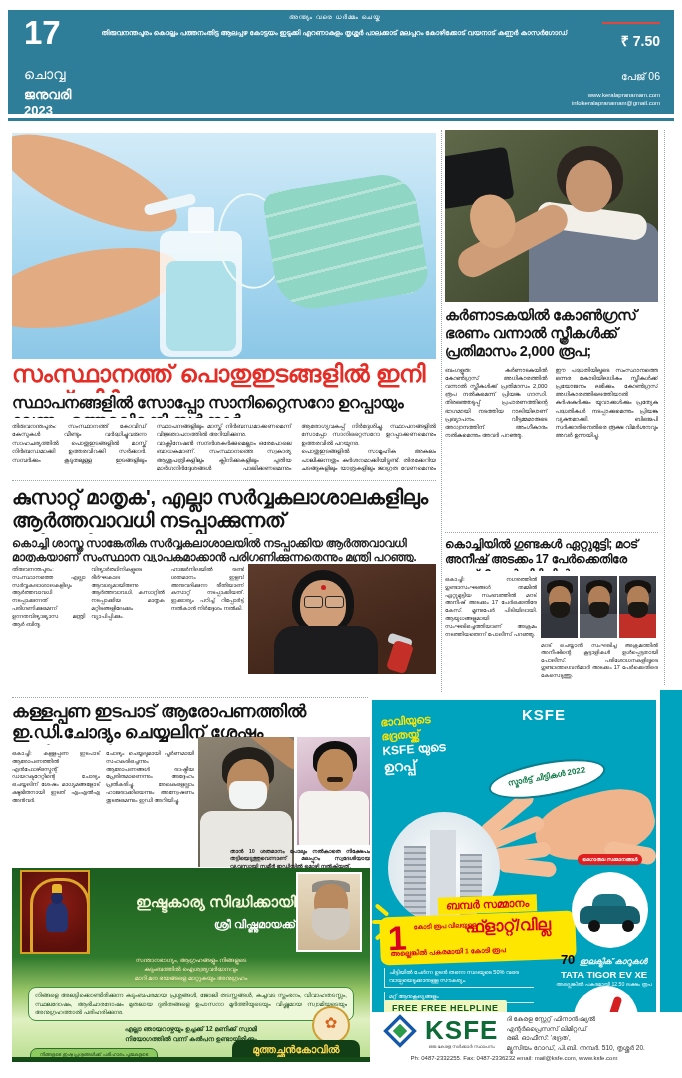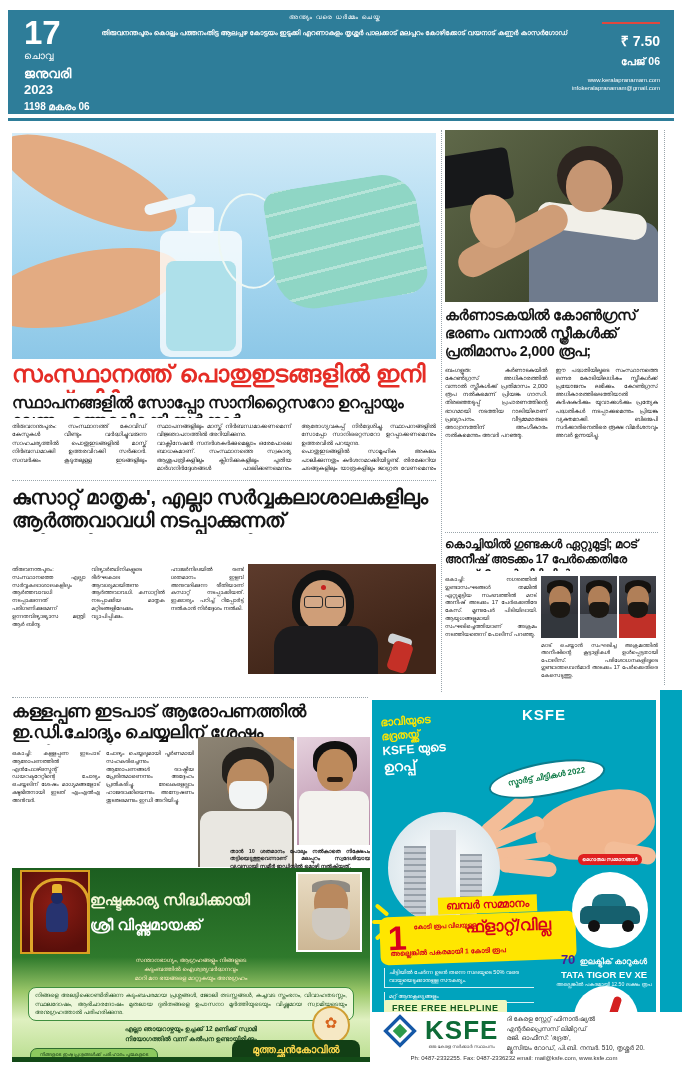--- a/index.html
+++ b/index.html
@@ -5,33 +5,33 @@
   html,body{margin:0;padding:0;background:#fff;}
   body{font-family:"Liberation Sans",sans-serif;}
   .page{position:relative;width:682px;height:1078px;background:#fff;overflow:hidden;margin:0 auto;}
   .abs{position:absolute;}
   .clip{overflow:hidden;}
 
   
   .masthead{left:8px;top:10px;width:666px;height:104px;background:#2e7d99;color:#fff;display:flex;}
   .mh-left{width:112px;padding:6px 0 0 16px;box-sizing:border-box;}
   .mh-day{font-size:33px;font-weight:bold;line-height:1;}
-  .mh-weekday{font-size:10px;margin-top:1px;}
+  .mh-weekday{font-size:14px;margin-top:17px;}
   .mh-month{font-size:13px;font-weight:bold;margin-top:4px;}
   .mh-cal{font-size:10px;font-weight:bold;margin-top:4px;}
   .mh-vol{font-size:6.5px;margin-top:4px;font-weight:bold;}
   .mh-center{flex:1;text-align:center;}
   .mh-titlerow{display:flex;align-items:center;justify-content:center;gap:8px;margin-top:12px;}
   .mh-title{font-size:42px;font-weight:800;letter-spacing:-1px;line-height:1;}
   .mh-motto{font-size:6.5px;margin-top:3px;letter-spacing:1px;}
   .mh-editions{font-size:7px;font-weight:bold;margin-top:8px;white-space:nowrap;overflow:hidden;}
   .mh-right{width:128px;text-align:right;padding:12px 14px 0 0;box-sizing:border-box;}
   .mh-redline{height:2px;width:58px;background:#e0483e;margin-left:auto;}
   .mh-price{font-size:14px;font-weight:bold;margin-top:7px;}
-  .mh-pages{font-size:10.5px;font-weight:bold;margin-top:5px;}
+  .mh-pages{font-size:10.5px;font-weight:normal;margin-top:20px;}
   .mh-web{font-size:6px;margin-top:9px;}
   .mh-mail{font-size:6px;margin-top:2px;}
   .teal-rule{left:8px;top:118px;width:666px;height:3px;background:#2e7d99;}
 
   
   .vdot{border-left:1px dotted #9aa5ab;width:0;}
   .hdot{border-top:1px dotted #9aa5ab;height:0;}
 
   
   .hl{font-weight:bold;color:#151515;letter-spacing:-0.3px;}
@@ -99,23 +99,23 @@
   .deity-crown{position:absolute;left:30px;top:12px;width:10px;height:9px;background:#e8b62e;border-radius:3px 3px 0 0;}
 
   .photo-priest{background:linear-gradient(180deg,#e9dcc3 0%,#cdb795 100%);}
   .pr-face{position:absolute;left:16px;top:10px;width:34px;height:38px;background:#b9895f;border-radius:46%;}
   .pr-hairband{position:absolute;left:14px;top:6px;width:38px;height:12px;background:#8f8a82;border-radius:50% 50% 0 0;}
   .pr-beard{position:absolute;left:14px;top:34px;width:38px;height:32px;background:#cfc9c0;border-radius:20% 20% 50% 50%;}
 
   
   .ad-green{left:12px;top:868px;width:358px;height:194px;background:linear-gradient(180deg,#1c5e20 0%,#2f7a2c 46%,#9cc86a 64%,#dff0c0 78%,#b8dd8e 100%);}
   .ag-header{position:relative;height:88px;display:flex;align-items:center;}
-  .ag-titles{flex:1;text-align:left;color:#fff;}
+  .ag-titles{flex:1;text-align:right;color:#fff;}
   .ag-t1{font-size:15px;font-weight:bold;color:#f4f7d8;}
-  .ag-t2{font-size:15px;font-weight:bold;margin-top:7px;color:#ffffff;}
+  .ag-t2{font-size:11px;font-weight:bold;margin-top:7px;color:#ffffff;}
   .ag-t3{font-size:15px;font-weight:bold;margin-top:3px;color:#ffe46a;}
   .ag-subs{text-align:center;font-size:6px;color:#ffeebf;line-height:1.5;}
   .ag-box{margin:4px auto 0;width:326px;background:#edf7da;border:1.5px solid #3f8f3f;border-radius:8px;font-size:6px;line-height:1.45;color:#1d4d1d;padding:3px 6px;box-sizing:border-box;text-align:justify;}
   .ag-lines{text-align:center;font-size:6.5px;font-weight:bold;color:#17411a;line-height:1.5;margin-top:3px;}
   .ag-bottom{position:relative;height:46px;margin-top:2px;}
   .ag-smallbox{position:absolute;left:18px;top:2px;width:128px;height:36px;background:#8cc95e;border:1.5px solid #2f6d2f;border-radius:7px;font-size:4.8px;color:#143914;padding:3px 5px;box-sizing:border-box;text-align:center;line-height:1.4;}
   .ag-flower{position:absolute;left:300px;top:-40px;width:34px;height:34px;background:#f6e8c4;border:2px solid #cf9f33;border-radius:50%;text-align:center;font-size:15px;line-height:30px;color:#d8641e;}
   .ag-temple{position:absolute;right:10px;top:-6px;width:128px;height:50px;background:#123f15;border-radius:8px;text-align:center;color:#fff;padding-top:3px;box-sizing:border-box;}
   .ag-temple-name{font-size:10.5px;font-weight:bold;color:#ffd94e;}
   .ag-temple-type{font-size:7px;color:#9fe070;font-weight:bold;}
@@ -143,22 +143,22 @@
   .notes{position:absolute;left:12px;top:268px;width:150px;font-size:5.6px;line-height:1.5;}
   .note-rule{border-bottom:1px solid rgba(255,255,255,.85);border-left:1px solid rgba(255,255,255,.85);padding:0 0 2px 4px;margin-bottom:4px;}
   .helpline{position:absolute;left:12px;top:300px;background:#eef7c0;padding:3px 8px;border-radius:2px;}
   .hl-label{color:#14591e;font-weight:800;font-size:9px;letter-spacing:.5px;}
   .megapill{position:absolute;left:206px;top:154px;width:64px;background:#e02020;border-radius:8px;color:#fff;font-size:5px;font-weight:bold;text-align:center;padding:2px 0;line-height:1.3;}
   .car-circle{position:absolute;left:200px;top:172px;width:76px;height:76px;background:#fff;border-radius:50%;overflow:hidden;}
   .car-body{position:absolute;left:8px;top:34px;width:60px;height:18px;background:#16606e;border-radius:8px 10px 4px 4px;}
   .car-cab{position:absolute;left:20px;top:22px;width:34px;height:16px;background:#1b7585;border-radius:10px 12px 0 0;}
   .car-wheel{position:absolute;width:12px;height:12px;background:#111;border-radius:50%;top:48px;}
   .car-txt{position:absolute;left:182px;top:250px;width:100px;text-align:center;}
-  .num-y{color:#4c1d95;font-weight:800;font-size:13px;}
-  .lbl-w{color:#fff;font-weight:800;font-size:8px;}
+  .num-y{color:#000000;font-weight:800;font-size:13px;}
+  .lbl-w{color:#fff;font-weight:800;font-size:8px;font-style:italic;}
   .model{color:#fff;font-weight:800;font-size:9.5px;margin-top:1px;}
   .alt-sm{color:#e8fbff;font-size:5.2px;line-height:1.3;margin-top:1px;}
   .sc-circle{position:absolute;left:202px;top:286px;width:64px;height:64px;background:#fff;border-radius:50%;overflow:hidden;}
   .sc-col{position:absolute;left:36px;top:10px;width:8px;height:30px;background:#d42020;border-radius:4px;transform:rotate(18deg);}
 
   
   .ksfe-footer{left:372px;top:1014px;width:284px;height:60px;background:#fff;}
   .kf-row{display:flex;align-items:center;justify-content:center;gap:8px;}
   .kf-brand{font-size:26px;font-weight:800;color:#0e6b37;letter-spacing:1px;line-height:1;}
   .kf-brand-tag{font-size:4.6px;color:#444;margin-top:1px;}
@@ -214,20 +214,21 @@
   <h2 class="abs hl clip" style="left:12px;top:394px;width:424px;height:24px;font-size:16px;line-height:1.15;margin:0;">സ്ഥാപനങ്ങളിൽ സോപ്പോ സാനിറ്റൈസറോ ഉറപ്പായും വേണം, ഉത്തരവിറക്കി സർക്കാർ</h2>
   <div class="abs clip" style="left:12px;top:422px;width:424px;height:56px;">
     <div class="cols3" style="height:56px;">
       <p class="body-txt" style="margin:0;">തിരുവനന്തപുരം: സംസ്ഥാനത്ത് കോവിഡ് കേസുകൾ വീണ്ടും വർദ്ധിച്ചുവരുന്ന സാഹചര്യത്തിൽ പൊതുഇടങ്ങളിൽ മാസ്ക് നിർബന്ധമാക്കി ഉത്തരവിറക്കി സർക്കാർ. സമ്പർക്കം കൂടുതലുള്ള ഇടങ്ങളിലും സ്ഥാപനങ്ങളിലും മാസ്ക് നിർബന്ധമാക്കണമെന്ന് വിജ്ഞാപനത്തിൽ അറിയിക്കുന്നു.</p>
       <p class="body-txt" style="margin:0;">വാക്സിനേഷൻ സന്ദർശകർക്കുമെല്ലാം ഒരേപോലെ ബാധകമാണ്. സംസ്ഥാനത്തെ സ്വകാര്യ ആശുപത്രികളിലും ക്ലിനിക്കുകളിലും പുതിയ മാർഗനിർദ്ദേശങ്ങൾ പാലിക്കണമെന്നും ആരോഗ്യവകുപ്പ് നിർദ്ദേശിച്ചു. സ്ഥാപനങ്ങളിൽ സോപ്പോ സാനിറ്റൈസറോ ഉറപ്പാക്കണമെന്നും ഉത്തരവിൽ പറയുന്നു.</p>
       <p class="body-txt" style="margin:0;">പൊതുഇടങ്ങളിൽ സാമൂഹിക അകലം പാലിക്കുന്നതും കർശനമാക്കിയിട്ടുണ്ട്. തിരക്കേറിയ ചടങ്ങുകളിലും യാത്രകളിലും ജാഗ്രത വേണമെന്നും നിയമലംഘനം നടത്തുന്നവർക്കെതിരെ കർശന നടപടി സ്വീകരിക്കുമെന്നും സർക്കാർ ഉത്തരവിൽ വ്യക്തമാക്കിയിട്ടുണ്ട്.</p>
     </div>
   </div>
 
   <h1 class="abs hl clip" style="left:12px;top:486px;width:424px;height:48px;font-size:20px;line-height:1.15;margin:0;">കുസാറ്റ് മാതൃക', എല്ലാ സർവ്വകലാശാലകളിലും ആർത്തവാവധി നടപ്പാക്കുന്നത് പരിഗണിക്കുമെന്ന് ആർ ബിന്ദു</h1>
+  <h2 class="abs hl clip" style="left:12px;top:536px;width:424px;height:26px;font-size:11.5px;line-height:1.25;margin:0;color:#222;">കൊച്ചി ശാസ്ത്ര സാങ്കേതിക സർവ്വകലാശാലയിൽ നടപ്പാക്കിയ ആർത്തവാവധി മാതൃകയാണ് സംസ്ഥാന വ്യാപകമാക്കാൻ പരിഗണിക്കുന്നതെന്നും മന്ത്രി പറഞ്ഞു.</h2>
   <div class="abs clip" style="left:12px;top:566px;width:232px;height:128px;">
     <div class="cols3" style="height:128px;column-gap:6px;">
       <p class="body-txt" style="margin:0;font-size:5.6px;">തിരുവനന്തപുരം: സംസ്ഥാനത്തെ എല്ലാ സർവ്വകലാശാലകളിലും ആർത്തവാവധി നടപ്പാക്കുന്നത് പരിഗണിക്കുമെന്ന് ഉന്നതവിദ്യാഭ്യാസ മന്ത്രി ആർ ബിന്ദു.</p>
       <p class="body-txt" style="margin:0;font-size:5.6px;">വിദ്യാർത്ഥിനികളുടെ ദീർഘകാല ആവശ്യമായിരുന്നു ആർത്തവാവധി. കുസാറ്റിൽ നടപ്പാക്കിയ മാതൃക മറ്റിടങ്ങളിലേക്കും വ്യാപിപ്പിക്കും.</p>
       <p class="body-txt" style="margin:0;font-size:5.6px;">ഹാജർനിലയിൽ രണ്ട് ശതമാനം ഇളവ് അനുവദിക്കുന്ന രീതിയാണ് കുസാറ്റ് നടപ്പാക്കിയത്. ഇക്കാര്യം പഠിച്ച് റിപ്പോർട്ട് നൽകാൻ നിർദ്ദേശം നൽകി.</p>
     </div>
   </div>
   <div class="ph photo-bindu" style="left:248px;top:564px;width:188px;height:110px;">
     <div class="rb-hair"></div>
     <div class="rb-face"></div>

